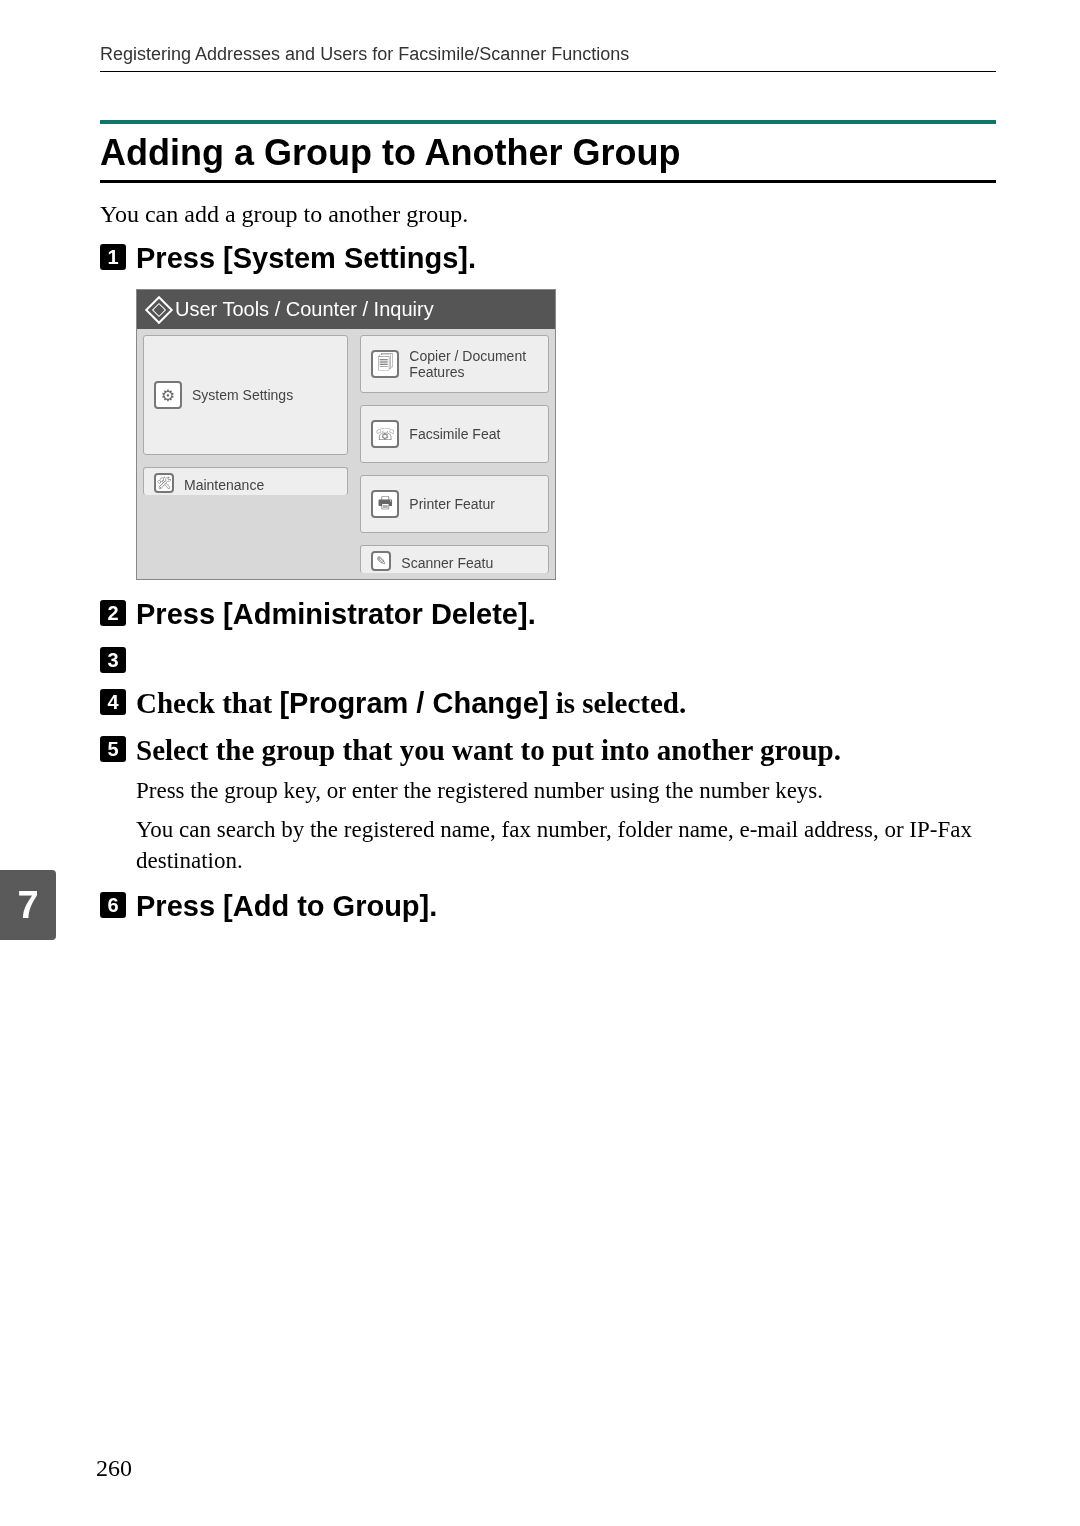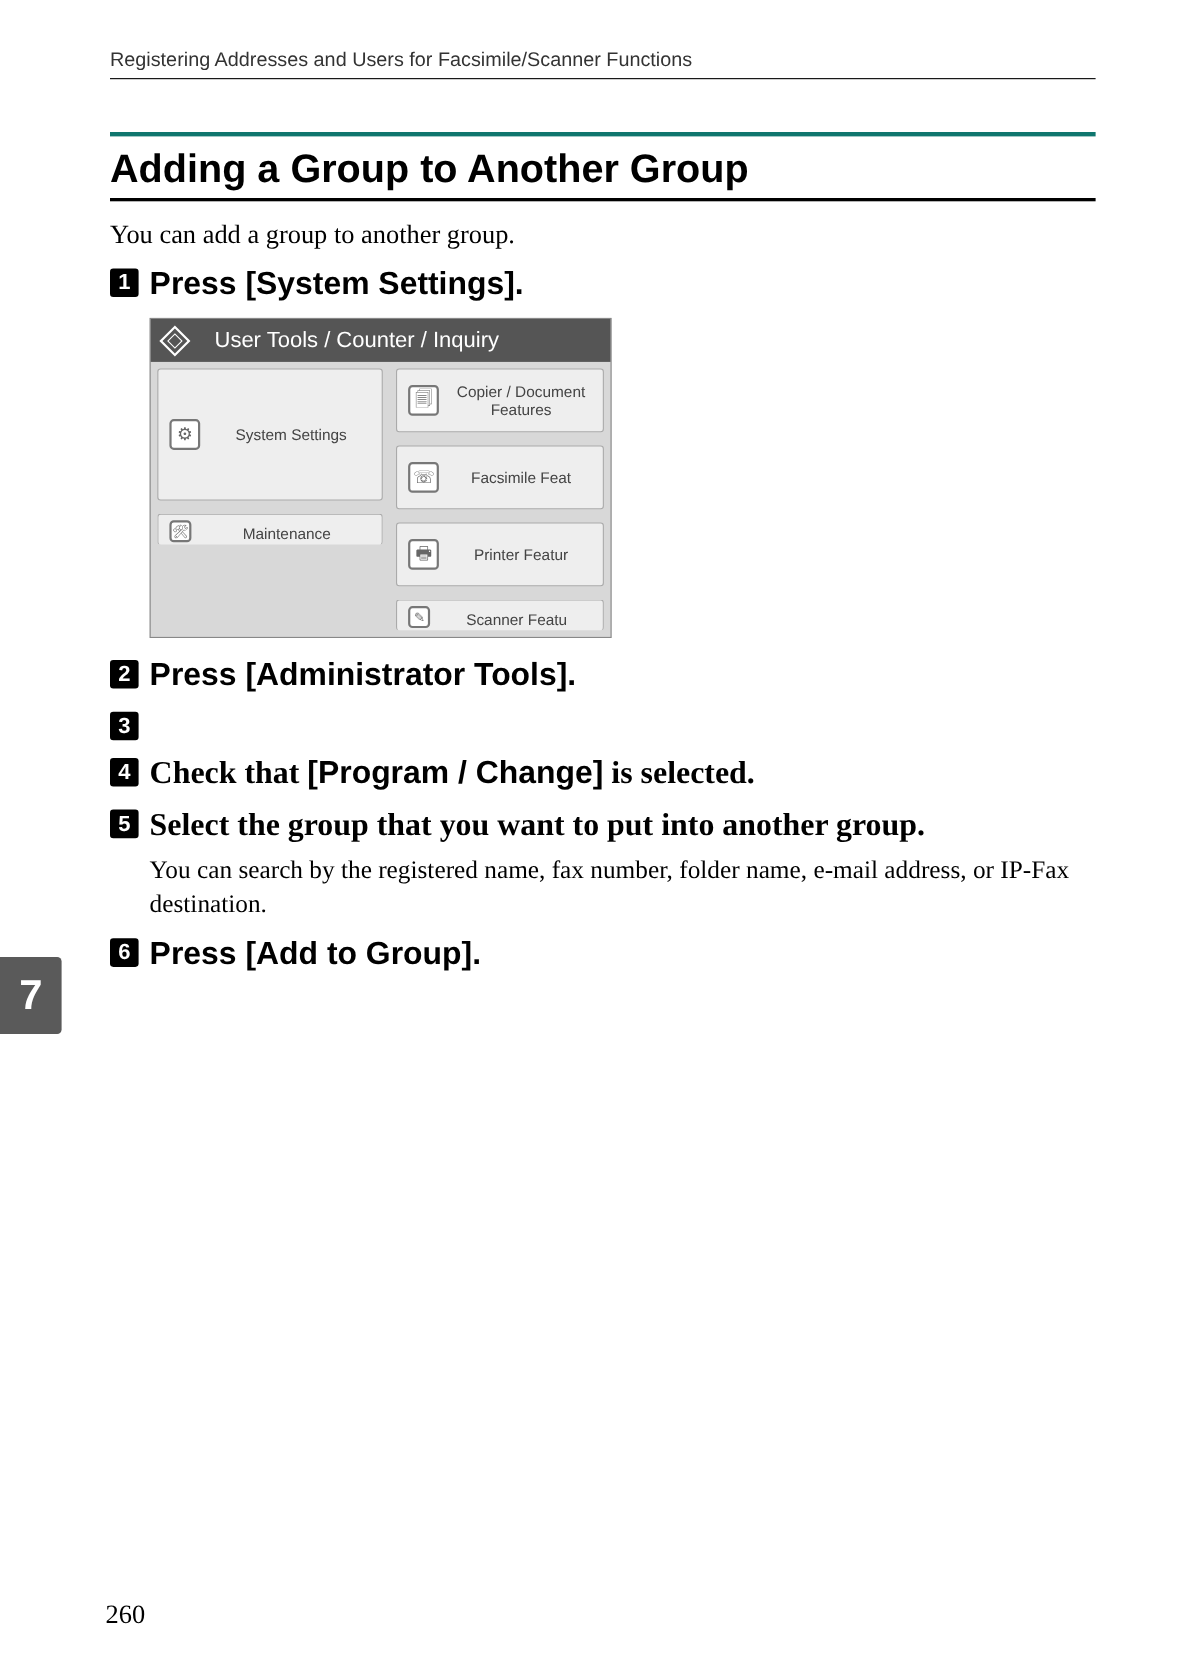--- a/index.html
+++ b/index.html
@@ -8,31 +8,31 @@
   .header-line { font-size: 18px; color: #333; font-family: Arial, Helvetica, sans-serif; border-bottom: 1.5px solid #000; padding-bottom: 6px; margin-bottom: 48px; }
   .section-title { font-size: 36px; font-weight: bold; font-family: Arial, Helvetica, sans-serif; border-top: 4px solid #0f766e; border-bottom: 3px solid #000; padding: 8px 0 6px 0; margin-bottom: 18px; }
   .intro { font-size: 24px; margin-bottom: 14px; }
   .step { margin-top: 14px; }
   .step-row { display: flex; align-items: flex-start; gap: 10px; }
   .step-num { width: 26px; height: 26px; background: #000; color: #fff; font-weight: bold; font-family: Arial, sans-serif; font-size: 20px; display: flex; align-items: center; justify-content: center; border-radius: 3px; flex-shrink: 0; margin-top: 2px; }
   .step-text { font-size: 29px; font-family: Arial, Helvetica, sans-serif; font-weight: bold; }
   .step-text .serif { font-family: Georgia, 'Times New Roman', serif; font-weight: bold; }
   .step-body { font-size: 23px; font-family: Georgia, 'Times New Roman', serif; margin-left: 36px; margin-top: 8px; line-height: 1.35; }
   .screenshot { margin: 14px 0 18px 36px; width: 420px; border: 1px solid #888; background: #d8d8d8; font-family: Arial, Helvetica, sans-serif; }
-  .screenshot-title { display: flex; align-items: center; gap: 26px; background: #555; color: #fff; padding: 8px 12px; font-size: 20px; }
+  .screenshot-title { display: flex; align-items: center; gap: 6px; background: #555; color: #fff; padding: 8px 12px; font-size: 20px; }
   .diamond-icon { width: 20px; height: 20px; transform: rotate(45deg); border: 2px solid #fff; position: relative; }
   .diamond-icon::after { content: ""; position: absolute; inset: 3px; border: 1px solid #fff; }
   .screenshot-body { display: flex; }
   .ss-left, .ss-right { display: flex; flex-direction: column; }
   .ss-left { width: 52%; }
   .ss-right { width: 48%; }
   .ss-btn { display: flex; align-items: center; gap: 10px; border: 1px solid #aaa; background: #eee; margin: 6px; padding: 6px 10px; font-size: 15px; color: #444; height: 58px; border-radius: 3px; position: relative; }
   .ss-btn.tall { height: 120px; }
   .ss-btn.halfcut { height: 28px; border-bottom: none; align-items: flex-end; padding-bottom: 2px; }
-  .ss-btn .lbl { flex: 1; text-align: center; font-size: 14px; }
+  .ss-btn .lbl { flex: 1; text-align: left; font-size: 14px; }
   .ss-icon { width: 28px; height: 28px; border: 2px solid #777; border-radius: 4px; display: flex; align-items: center; justify-content: center; font-size: 16px; color: #666; background: #fff; }
   .chapter-tab { position: absolute; left: 0; top: 870px; width: 56px; height: 70px; background: #5a5a5a; color: #fff; display: flex; align-items: center; justify-content: center; font-size: 38px; font-weight: bold; font-family: Arial, sans-serif; border-radius: 0 4px 4px 0; }
   .page-number { position: absolute; left: 96px; bottom: 44px; font-size: 24px; font-family: Georgia, 'Times New Roman', serif; }
 </style>
 </head>
 <body>
 
 <div class="page">
   <div class="header-line">Registering Addresses and Users for Facsimile/Scanner Functions</div>
 
@@ -83,21 +83,21 @@
           </div>
         </div>
       </div>
     </div>
   </div>
 
   <div class="step">
     <div class="step-row">
       <div class="step-num">2</div>
       <div class="step-text">
-        <span>Press </span><span>[Administrator Tools]</span><span>.</span>
+        <span>Press </span><span>[Administrator Delete]</span><span>.</span>
       </div>
     </div>
   </div>
 
   <div class="step">
     <div class="step-row">
       <div class="step-num">3</div>
     </div>
   </div>
 
@@ -110,20 +110,21 @@
     </div>
   </div>
 
   <div class="step">
     <div class="step-row">
       <div class="step-num">5</div>
       <div class="step-text">
         <span class="serif">Select the group that you want to put into another group.</span>
       </div>
     </div>
+    <div class="step-body">Press the group key, or enter the registered number using the number keys.</div>
     <div class="step-body">You can search by the registered name, fax number, folder name, e-mail address, or IP-Fax destination.</div>
   </div>
 
   <div class="step">
     <div class="step-row">
       <div class="step-num">6</div>
       <div class="step-text">
         <span>Press </span><span>[Add to Group]</span><span>.</span>
       </div>
     </div>

